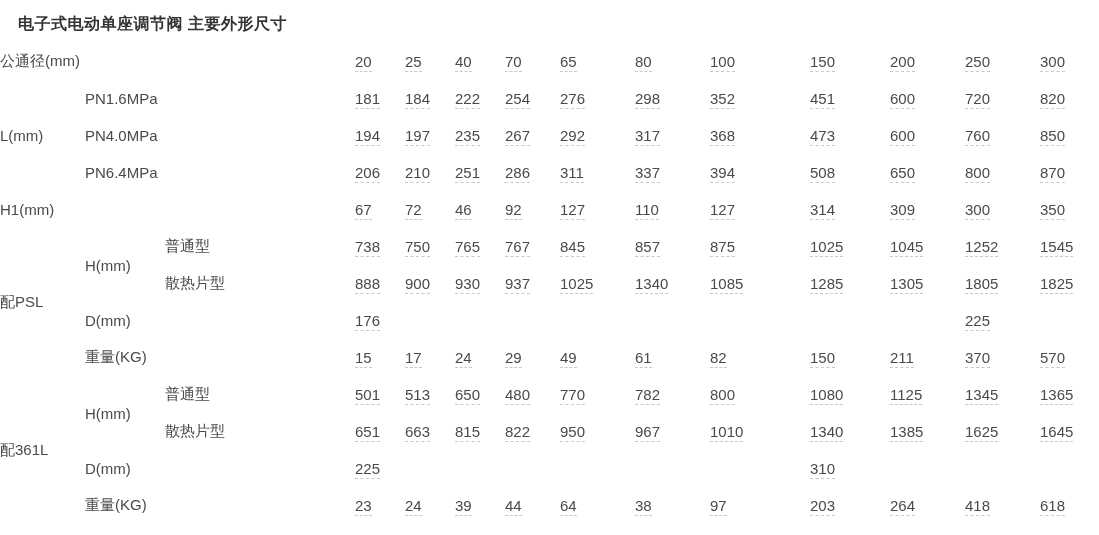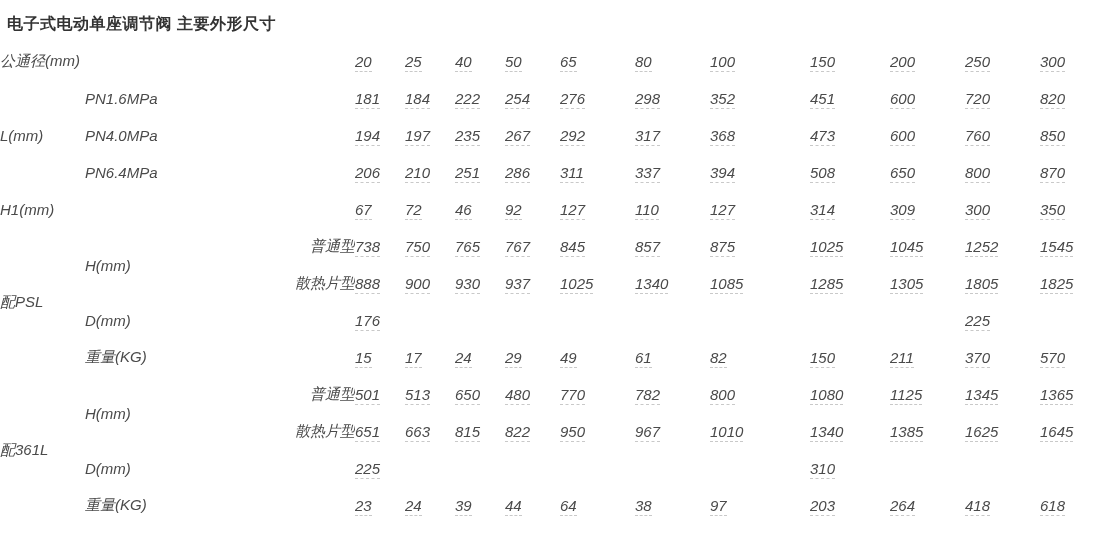--- a/index.html
+++ b/index.html
@@ -10,44 +10,43 @@
     height: 535px;
     overflow: hidden;
     font-family: "Liberation Sans", "DejaVu Sans", sans-serif;
   }
   .page {
     width: 1099px;
     height: 535px;
     background: #ffffff;
   }
   .title {
-    padding: 14px 0 8px 7px;
+    padding: 14px 0 8px 18px;
     font-size: 16px;
     font-weight: bold;
     color: #333333;
     letter-spacing: 0.5px;
   }
   table.spec {
     border-collapse: collapse;
     table-layout: fixed;
     width: 1099px;
-    font-style: italic;
   }
   table.spec td {
     height: 37px;
     padding: 0;
     font-size: 15px;
     color: #4a4a4a;
     vertical-align: middle;
     white-space: nowrap;
     overflow: hidden;
   }
   td.lbl1 { padding-left: 12px; }
   td.lbl2 { padding-left: 10px; margin-left: 45px; }
-  td.lbl3 { padding-left: 10px; text-align: right; }
+  td.lbl3 { padding-left: 10px; }
   td.val  { text-align: left; }
   td.val span.u {
     border-bottom: 1px dashed #c9c9c9;
     padding-bottom: 1px;
   }
 </style>
 </head>
 <body>
 
 <div class="page">
@@ -71,21 +70,21 @@
       <col style="width:75px">
         <col style="width:59px">
     </colgroup>
 
     <tbody>
         <tr>
       <td class="lbl1" colspan="3">公通径(mm)</td>
       <td class="val"><span class="u">20</span></td>
       <td class="val"><span class="u">25</span></td>
       <td class="val"><span class="u">40</span></td>
-      <td class="val"><span class="u">50</span></td>
+      <td class="val"><span class="u">70</span></td>
       <td class="val"><span class="u">65</span></td>
       <td class="val"><span class="u">80</span></td>
       <td class="val"><span class="u">100</span></td>
       <td class="val"><span class="u">150</span></td>
       <td class="val"><span class="u">200</span></td>
       <td class="val"><span class="u">250</span></td>
       <td class="val"><span class="u">300</span></td>
     </tr>
 
     <tr>

